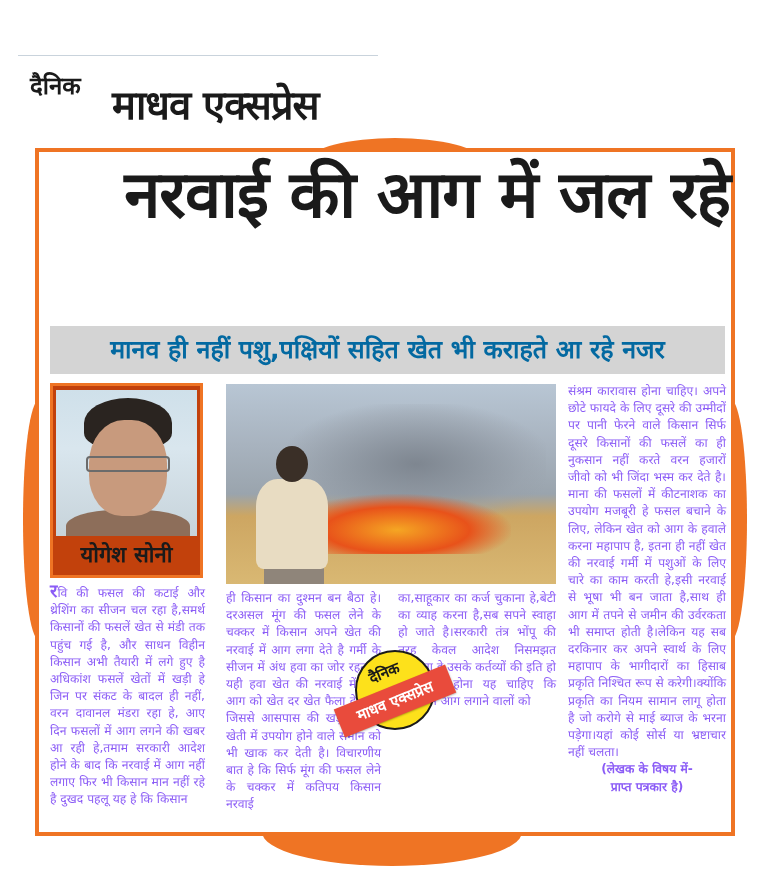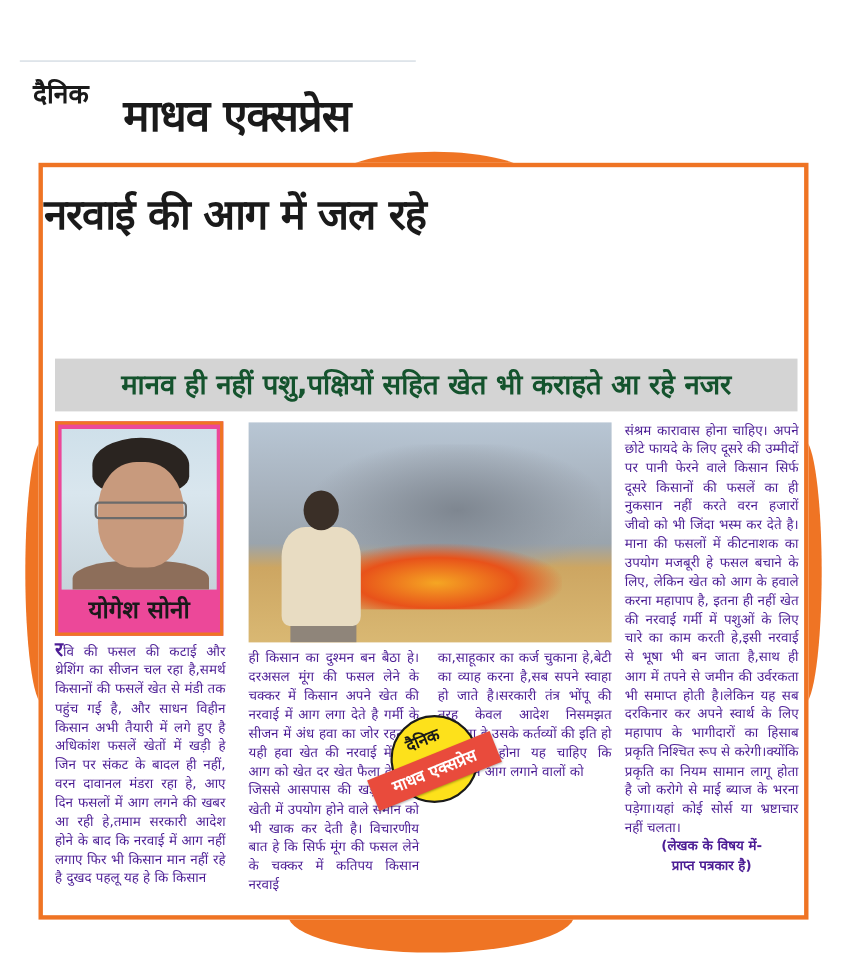--- a/index.html
+++ b/index.html
@@ -9,39 +9,39 @@
   .masthead { position:absolute; left:30px; top:58px; height:70px; }
   .mast-small { position:absolute; left:0; top:10px; font-size:24px; font-weight:bold; color:#1a1a1a; white-space:nowrap; }
   .mast-big { position:absolute; left:82px; top:18px; font-size:40px; font-weight:bold; color:#1a1a1a; white-space:nowrap; letter-spacing:-1px; }
 
   .frame { position:absolute; left:35px; top:148px; width:700px; height:688px; border:4px solid #ef7424; box-sizing:border-box; background:#fff; }
   .bump-top { position:absolute; left:310px; top:138px; width:170px; height:22px; background:#ef7424; border-radius:50% 50% 0 0 / 100% 100% 0 0; }
   .bump-bottom { position:absolute; left:262px; top:832px; width:260px; height:34px; background:#ef7424; border-radius:0 0 50% 50% / 0 0 100% 100%; }
   .bump-left { position:absolute; left:23px; top:400px; width:16px; height:240px; background:#ef7424; border-radius:100% 0 0 100% / 50% 0 0 50%; }
   .bump-right { position:absolute; left:731px; top:400px; width:16px; height:240px; background:#ef7424; border-radius:0 100% 100% 0 / 0 50% 50% 0; }
 
-  .headline { position:absolute; left:40px; top:160px; width:690px; text-align:left; font-weight:bold; font-size:38px; line-height:70px; color:#1a1a1a; letter-spacing:-1px; }
-  .subhead { position:absolute; left:50px; top:326px; width:675px; height:48px; background:#d4d4d4; text-align:center; font-weight:bold; font-size:25px; line-height:48px; color:#14532d; white-space:nowrap; }
+  .headline { position:absolute; left:40px; top:160px; width:690px; text-align:right; font-weight:bold; font-size:65px; line-height:70px; color:#1a1a1a; letter-spacing:-1px; }
+  .subhead { position:absolute; left:50px; top:326px; width:675px; height:48px; background:#d4d4d4; text-align:center; font-weight:bold; font-size:25px; line-height:48px; color:#0369a1; white-space:nowrap; }
 
-  .author-box { position:absolute; left:50px; top:383px; width:153px; height:195px; border:3px solid #ef7424; box-sizing:border-box; background:#ec4899; }
+  .author-box { position:absolute; left:50px; top:383px; width:153px; height:195px; border:3px solid #ef7424; box-sizing:border-box; background:#c2410c; }
   .author-photo { position:absolute; left:3px; top:4px; width:141px; height:146px; background:linear-gradient(180deg,#cfe0ea 0%,#d9e6ee 40%,#c7d3da 100%); overflow:hidden; }
   .author-photo .hair { position:absolute; left:28px; top:8px; width:88px; height:50px; background:#2a2420; border-radius:50% 50% 30% 30%; }
   .author-photo .face { position:absolute; left:33px; top:30px; width:78px; height:96px; background:#c89a7d; border-radius:45% 45% 42% 42%; }
   .author-photo .glasses { position:absolute; left:30px; top:66px; width:84px; height:16px; border:2px solid #6b6b6b; border-radius:4px; box-sizing:border-box; }
   .author-photo .shirt { position:absolute; left:10px; top:120px; width:124px; height:40px; background:#8d6e5a; border-radius:40% 40% 0 0; }
   .author-name { position:absolute; left:0; top:152px; width:147px; text-align:center; font-weight:bold; font-size:22px; color:#1a1a1a; }
 
   .main-photo { position:absolute; left:226px; top:384px; width:330px; height:200px; overflow:hidden; background:linear-gradient(180deg,#b8c6d4 0%,#a8b3bf 30%,#9aa4ad 55%,#cda662 66%,#d9b873 100%); }
   .main-photo .smoke { position:absolute; left:60px; top:20px; width:260px; height:120px; background:radial-gradient(ellipse at center,#7e8690 0%,rgba(150,158,168,0.4) 60%,rgba(0,0,0,0) 75%); }
   .main-photo .fire { position:absolute; left:95px; top:110px; width:190px; height:60px; background:radial-gradient(ellipse at 40% 60%,#f5a623 0%,#e8521a 45%,rgba(232,82,26,0) 72%); }
   .main-photo .man-body { position:absolute; left:30px; top:95px; width:72px; height:90px; background:#e8dcc2; border-radius:30% 30% 10% 10%; }
   .main-photo .man-head { position:absolute; left:50px; top:62px; width:32px; height:36px; background:#3a2f27; border-radius:50%; }
   .main-photo .man-legs { position:absolute; left:38px; top:180px; width:60px; height:20px; background:#8f857a; }
 
-  .col { position:absolute; font-size:12.2px; line-height:17.2px; text-align:justify; color:#4c1d95; }
+  .col { position:absolute; font-size:12.2px; line-height:17.2px; text-align:justify; color:#8b5cf6; }
   .col p { margin:0; }
   .col1 { left:50px; top:582px; width:155px; }
   .col2 { left:226px; top:590px; width:155px; }
   .col3 { left:398px; top:590px; width:158px; }
   .col3 .indent { padding-left:90px; }
   .col4 { left:568px; top:383px; width:158px; }
   .dropcap { font-weight:bold; font-size:18px; }
   .note { text-align:center; font-weight:bold; }
 
   .stamp { position:absolute; left:335px; top:650px; width:120px; height:100px; }

